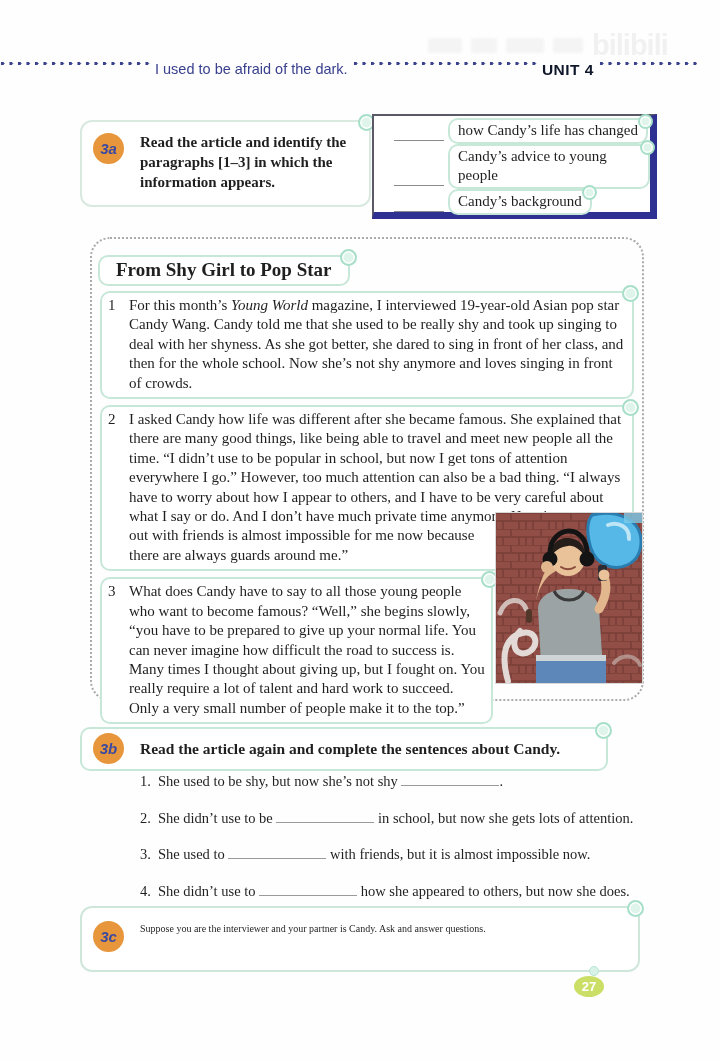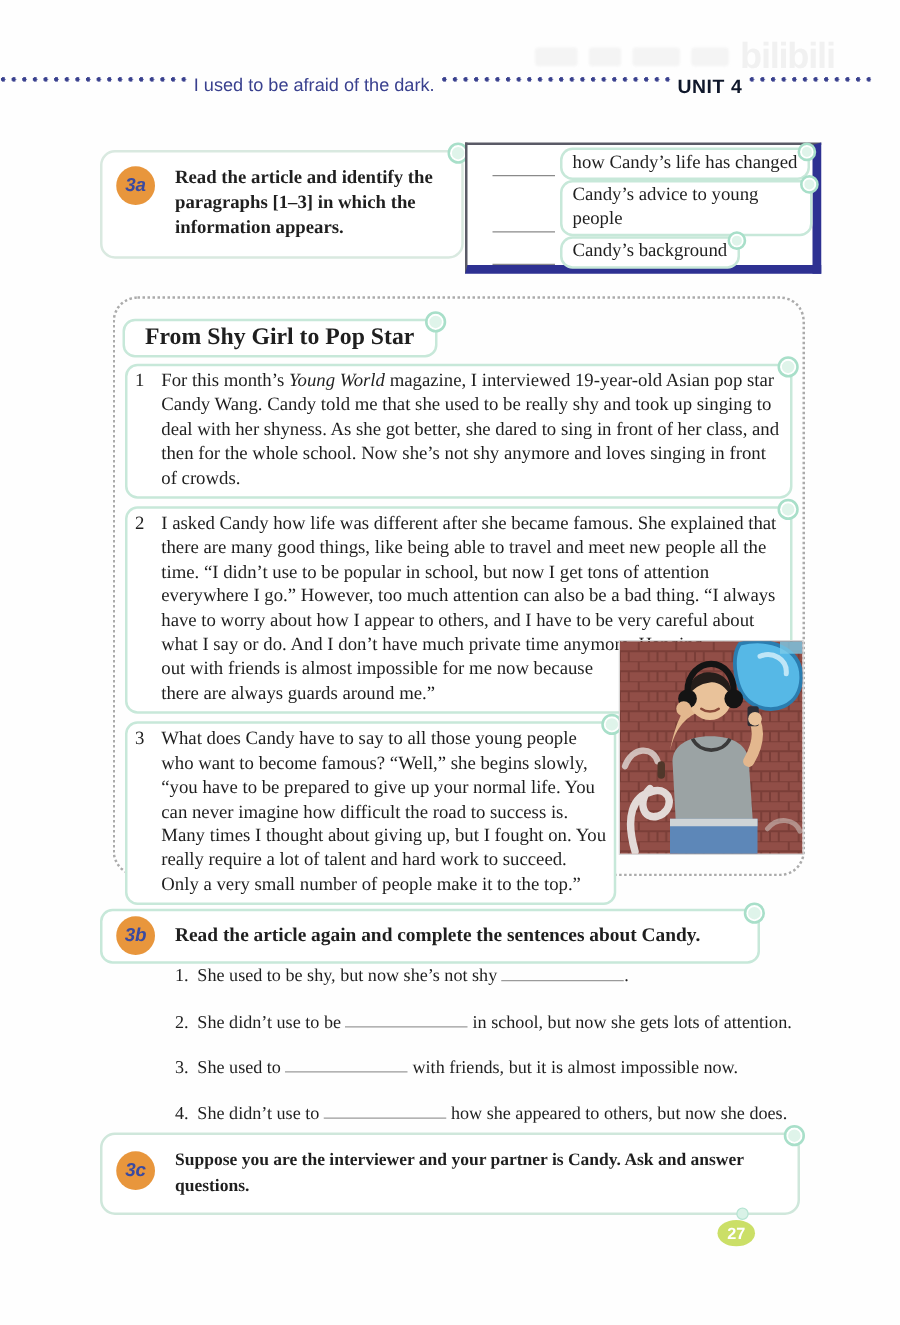--- a/index.html
+++ b/index.html
@@ -76,22 +76,22 @@
   .sentences{position:absolute;left:140px;top:770px;width:548px;font-size:14.5px;}
   .sent{padding-left:26px;text-indent:-26px;line-height:23px;margin-bottom:13.5px;}
   .s-num{margin-right:7px;}
   .blank{display:inline-block;width:98px;height:13px;border-bottom:1.3px solid #9a9a9a;
          text-indent:0;}
 
   
   .sec3c{position:absolute;left:80px;top:906px;width:556px;height:62px;border-radius:12px;
          border:2px solid #cfe7db;background:#fff;}
   .sec3c .badge{position:absolute;left:11px;top:13px;}
-  .sec3c-text{position:absolute;left:58px;top:10px;width:478px;font-weight:bold;
-              font-size:14px;line-height:21px;}
+  .sec3c-text{position:absolute;left:58px;top:10px;width:478px;font-weight:normal;
+              font-size:10px;line-height:21px;}
   .sec3c .handle{top:-8px;right:-6px;}
 
   
   .pageno{position:absolute;left:574px;top:976px;width:30px;height:21px;border-radius:50%;
           background:#cbdf67;color:#ffffff;font-family:"Liberation Sans",sans-serif;
           font-weight:bold;font-size:13px;line-height:21px;text-align:center;}
   .pageno-dot{position:absolute;left:589px;top:966px;width:8px;height:8px;border-radius:50%;
               background:#d9f2e7;border:1px solid #b5e4d2;}
 </style>
 </head>

